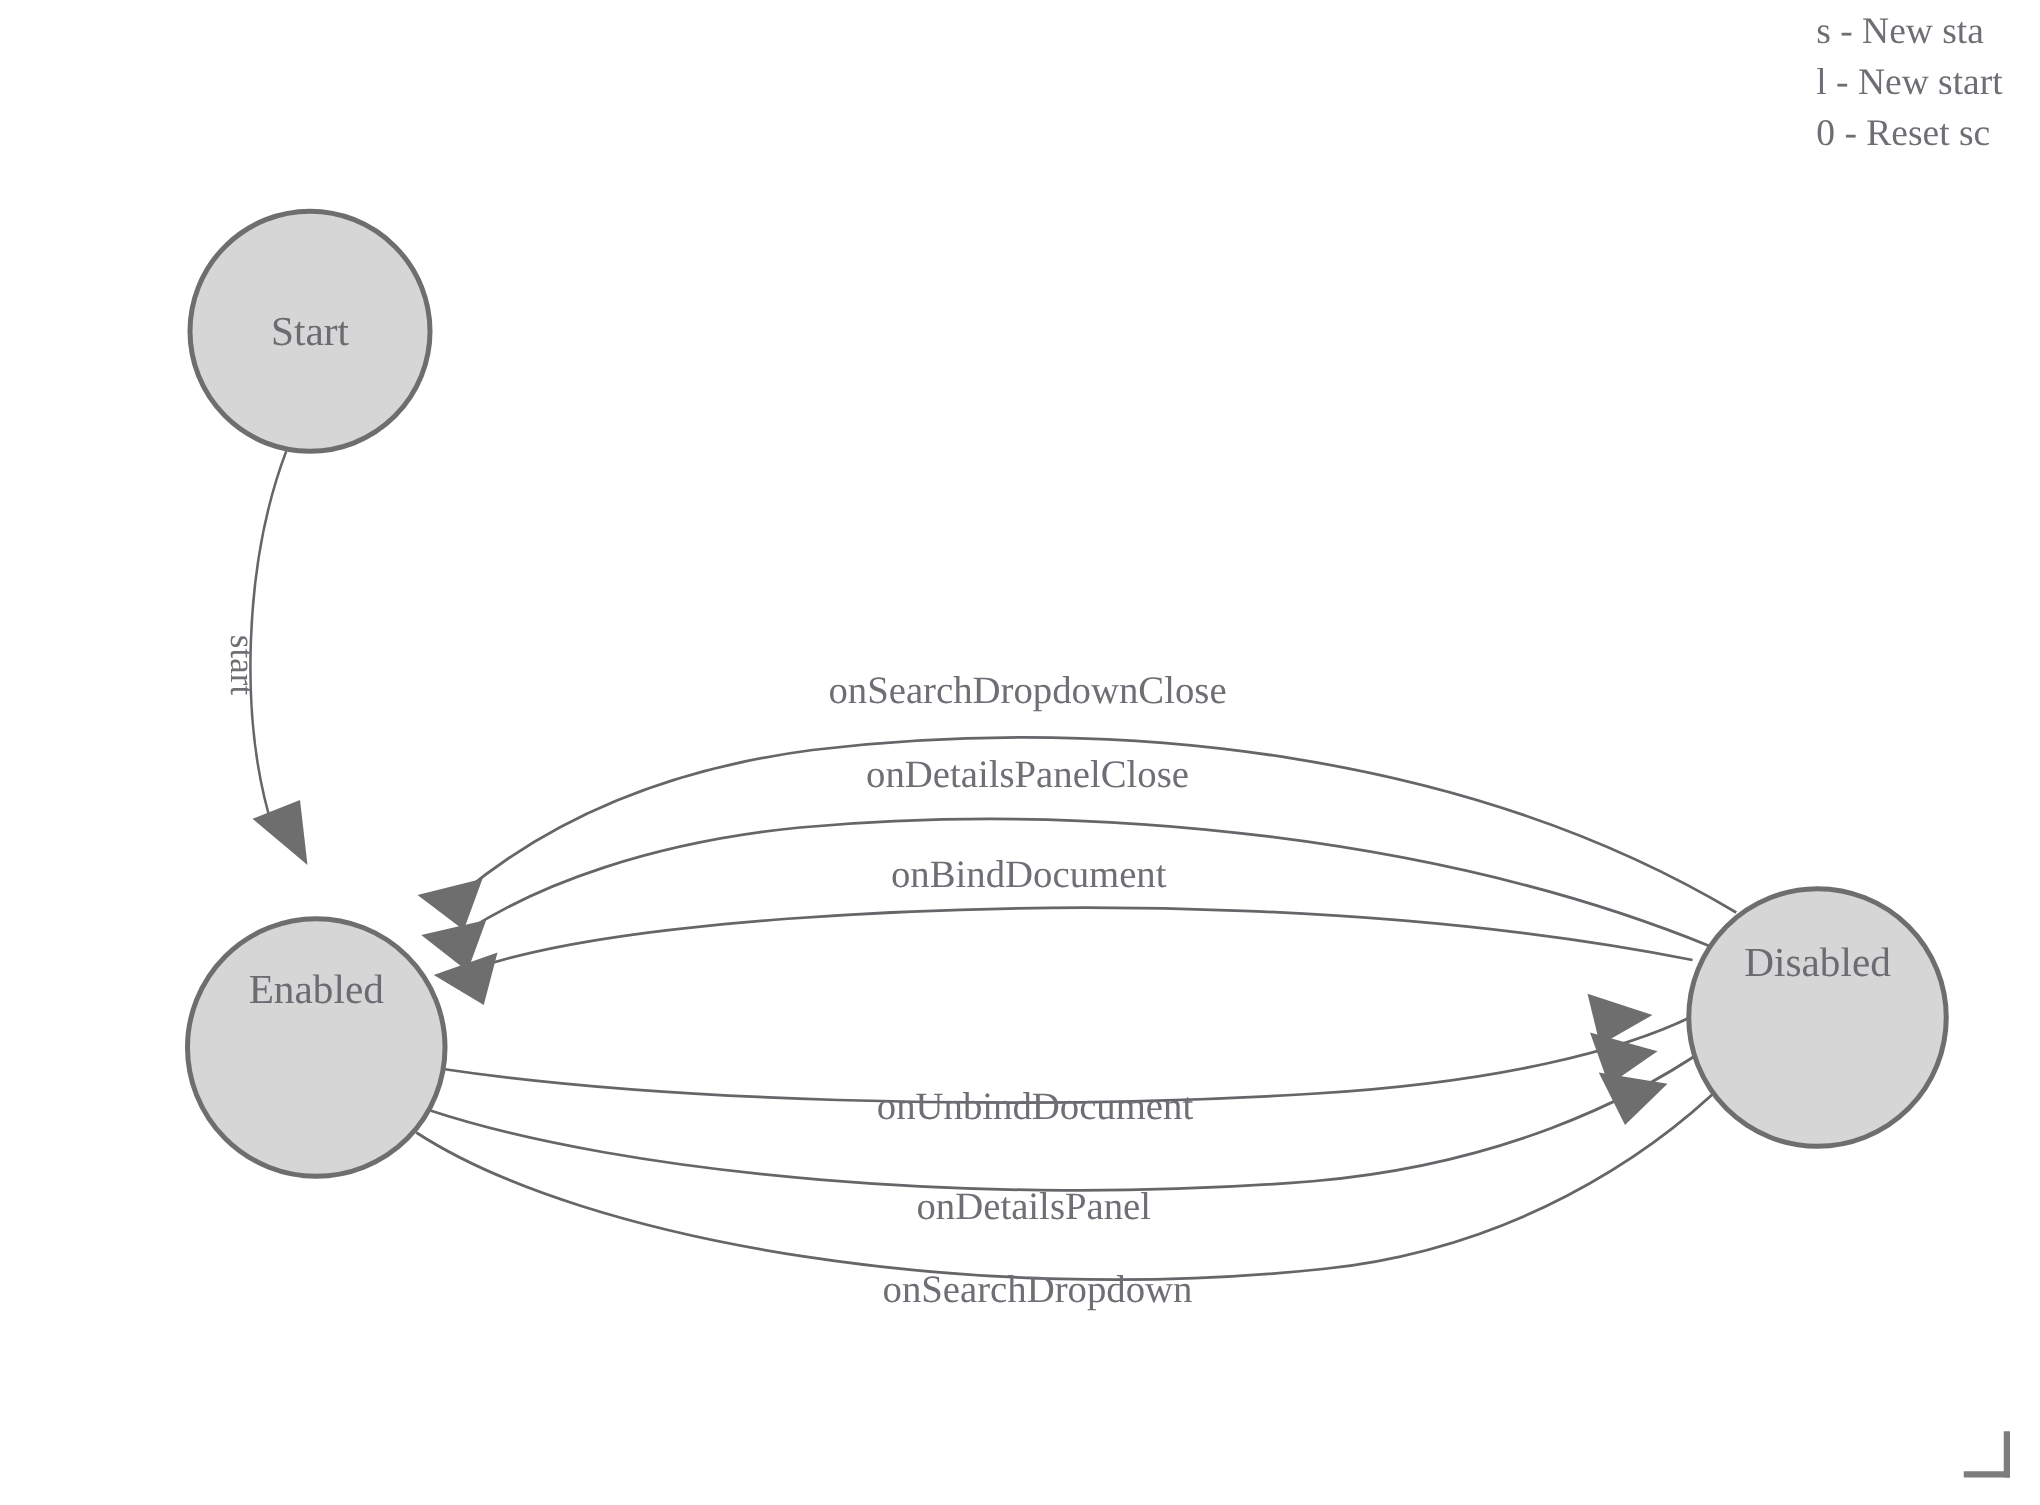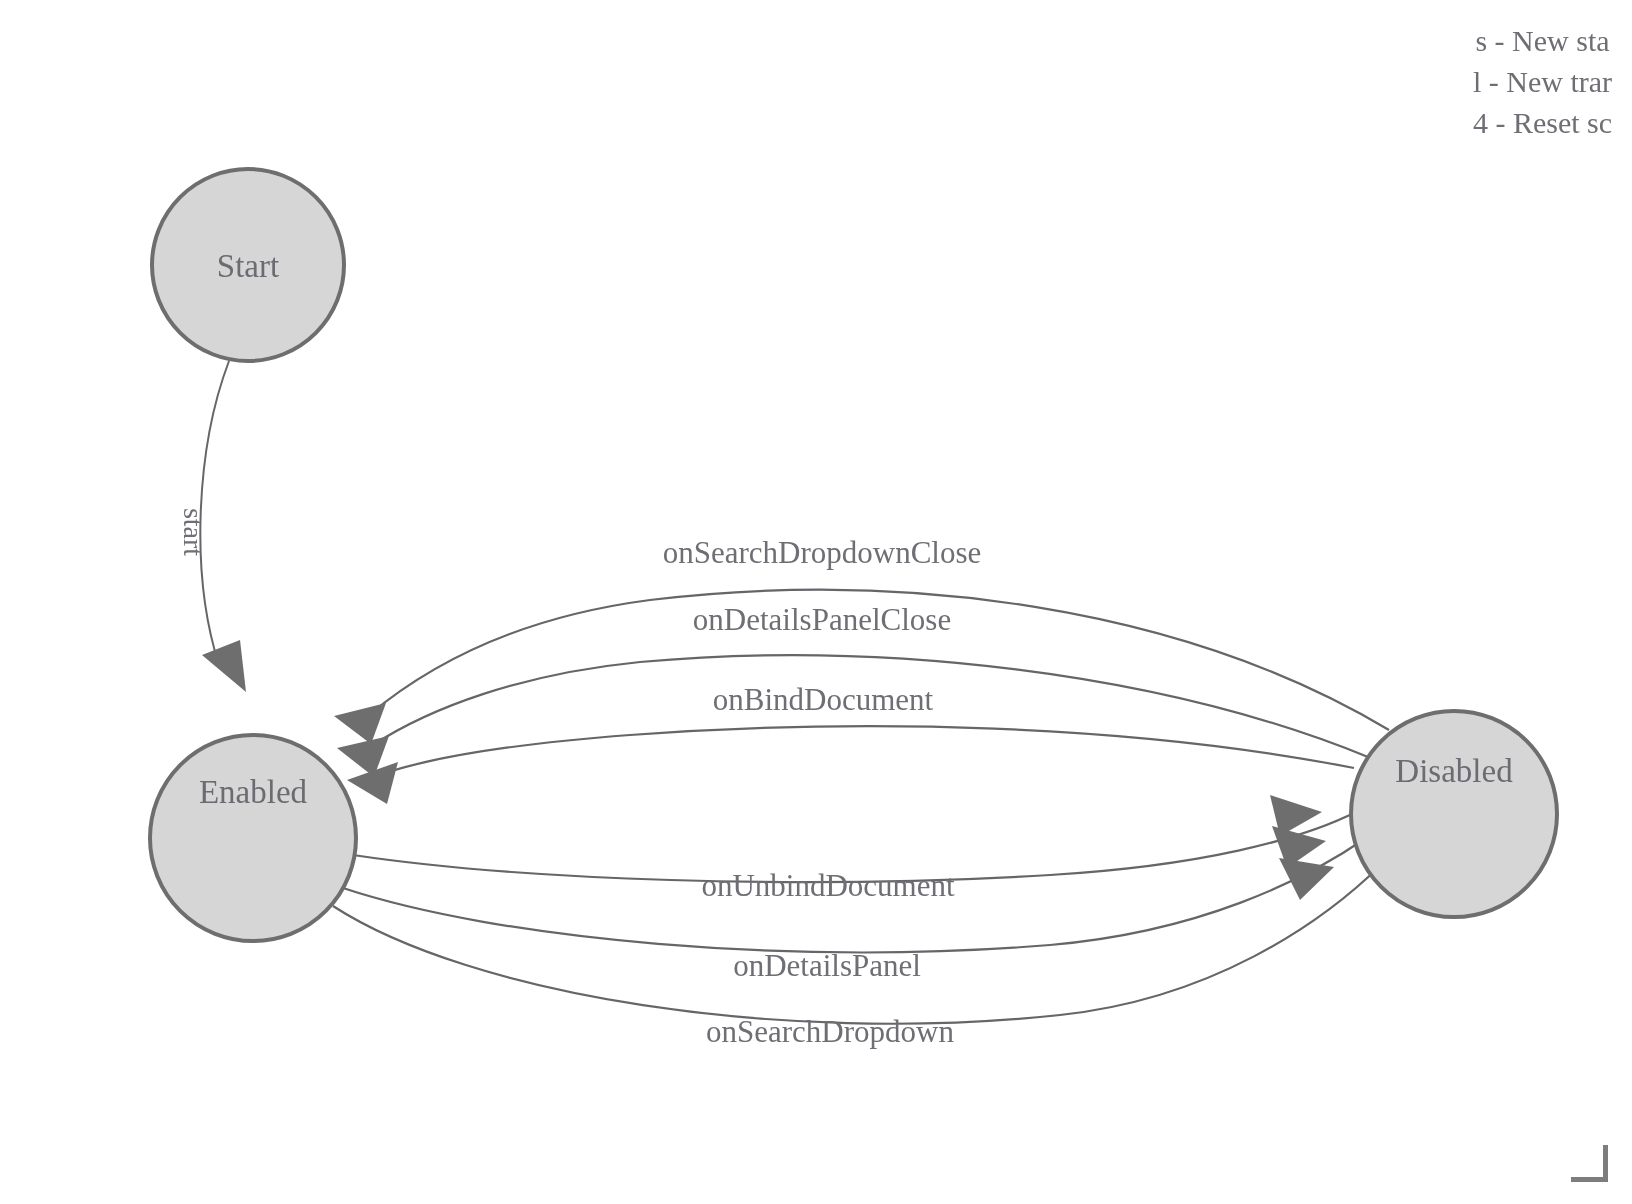--- a/index.html
+++ b/index.html
@@ -61,27 +61,26 @@
   }
   .start-edge-label {
     fill: #6e6e74;
     font-family: "Liberation Serif", "DejaVu Serif", serif;
     font-size: 28px;
     text-anchor: middle;
     dominant-baseline: central;
   }
   .help-overlay {
     position: absolute;
-    top: 16px;
+    top: 0;
     right: 0;
     width: 205px;
     overflow: hidden;
     white-space: nowrap;
     padding-top: 4px;
-    text-align: center;
   }
   .help-line {
     color: #6e6e74;
     font-family: "Liberation Serif", "DejaVu Serif", serif;
     font-size: 30px;
     line-height: 41px;
     white-space: nowrap;
     text-indent: 26px;
   }
   .corner-bracket {
@@ -162,19 +161,19 @@
     <text class="edge-label" x="828" y="885">onUnbindDocument</text>
 
     <text class="edge-label" x="827" y="965">onDetailsPanel</text>
 
     <text class="edge-label" x="830" y="1031">onSearchDropdown</text>
 
   </svg>
 
   <div class="help-overlay">
     <div class="help-line">s - New sta</div>
-    <div class="help-line">l - New trar</div>
-    <div class="help-line">4 - Reset sc</div>
+    <div class="help-line">l - New start</div>
+    <div class="help-line">0 - Reset sc</div>
   </div>
 
   <div class="corner-bracket"></div>
 
 </div>
 
 </body></html>

